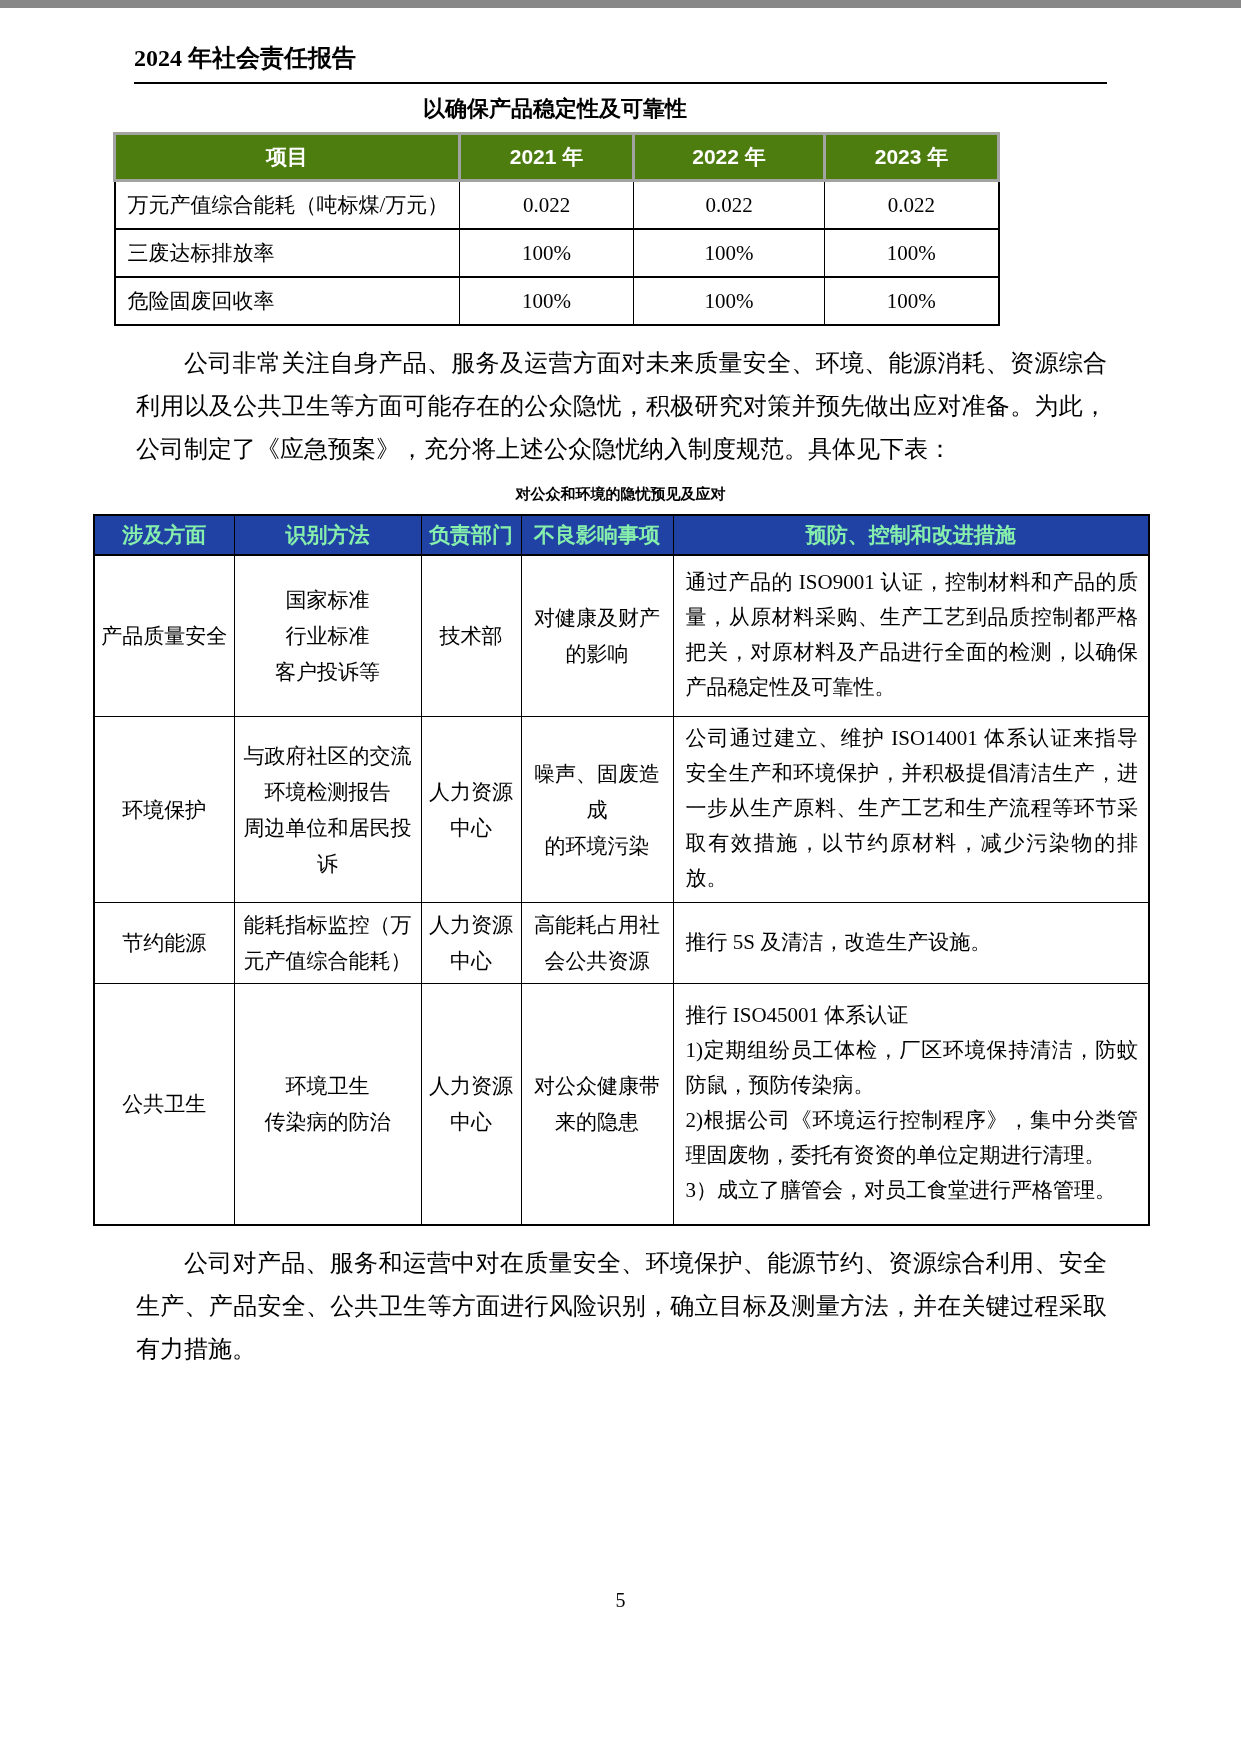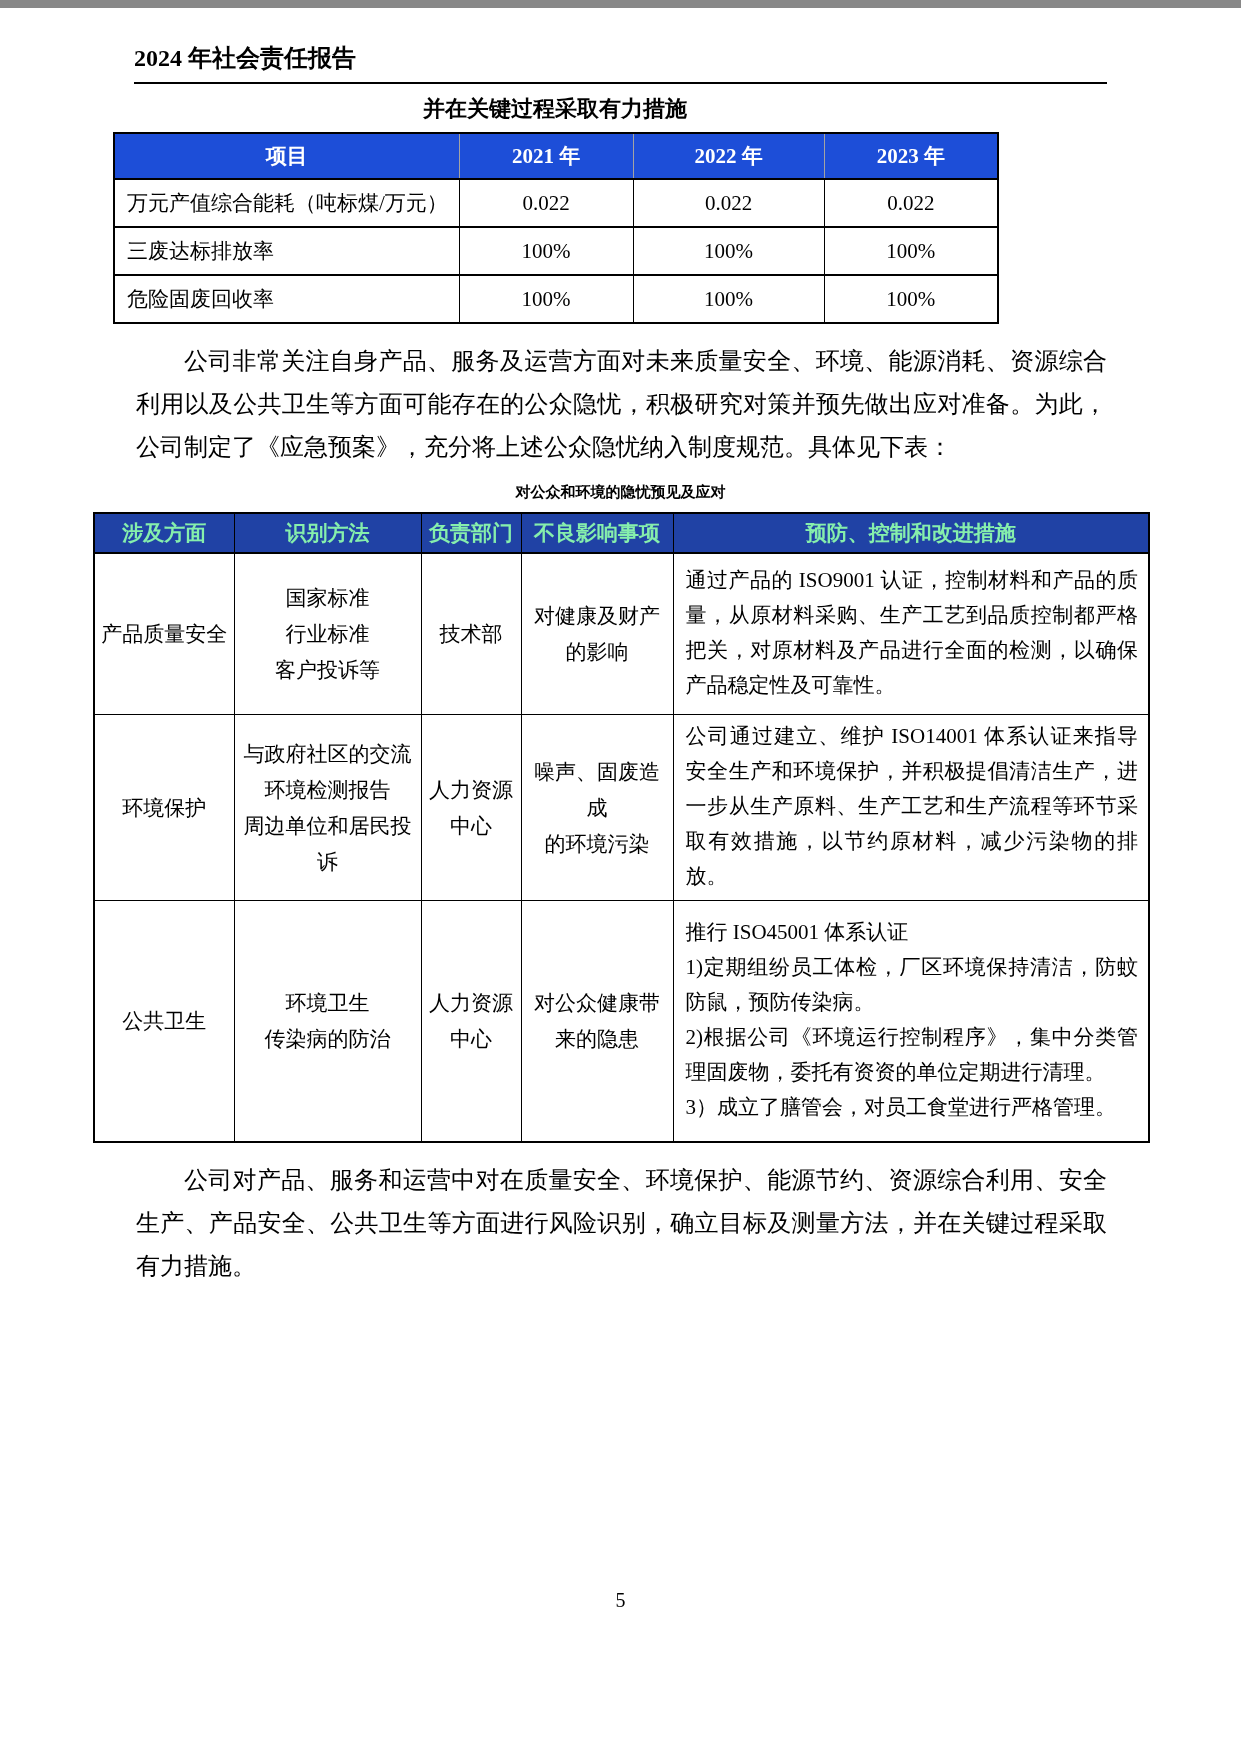--- a/index.html
+++ b/index.html
@@ -26,24 +26,24 @@
     text-align:center; font-size:22px; font-weight:bold;
   }
   table.t1 {
     margin-left:113px; width:884px;
     border-collapse:collapse;
     border:2px solid #000;
     font-size:21px;
     table-layout:fixed;
   }
   table.t1 th {
-    background:#1d4ed8; color:#fff;
-    font-family:Liberation Serif, serif;
+    background:#4d7c0f; color:#fff;
+    font-family:Liberation Sans, sans-serif;
     font-weight:bold; font-size:21px;
-    height:42px; border:1px solid #a3a3a3;
+    height:42px; border:3px solid #a3a3a3;
   }
   table.t1 td {
     height:44px;
     border:2px solid #000;
     border-left-width:1px; border-right-width:1px;
     text-align:center;
     vertical-align:middle;
   }
   table.t1 td:first-child { text-align:left; padding-left:12px; }
   
@@ -95,21 +95,21 @@
     text-align:center; font-size:20px;
   }
 </style>
 </head>
 <body>
 
 <div class="page">
 
   <div class="doc-header">2024 年社会责任报告</div>
 
-  <div class="tbl1-title">并在关键过程采取有力措施</div>
+  <div class="tbl1-title">以确保产品稳定性及可靠性</div>
 
   <table class="t1">
     <colgroup>
       <col style="width:345px">
         <col style="width:174px">
         <col style="width:191px">
         <col style="width:174px">
     </colgroup>
     <thead>
       <tr>
@@ -177,20 +177,30 @@
         <td>环境保护</td>
         <td>与政府社区的交流
 环境检测报告
 周边单位和居民投
 诉</td>
         <td>人力资源
 中心</td>
         <td>噪声、固废造成
 的环境污染</td>
         <td class="measures">公司通过建立、维护 ISO14001 体系认证来指导安全生产和环境保护，并积极提倡清洁生产，进一步从生产原料、生产工艺和生产流程等环节采取有效措施，以节约原材料，减少污染物的排放。</td>
+      </tr>
+      <tr class="r3">
+        <td>节约能源</td>
+        <td>能耗指标监控（万
+元产值综合能耗）</td>
+        <td>人力资源
+中心</td>
+        <td>高能耗占用社
+会公共资源</td>
+        <td class="measures">推行 5S 及清洁，改造生产设施。</td>
       </tr>
       <tr class="r5">
         <td>公共卫生</td>
         <td>环境卫生
 传染病的防治</td>
         <td>人力资源
 中心</td>
         <td>对公众健康带
 来的隐患</td>
         <td class="measures">推行 ISO45001 体系认证

